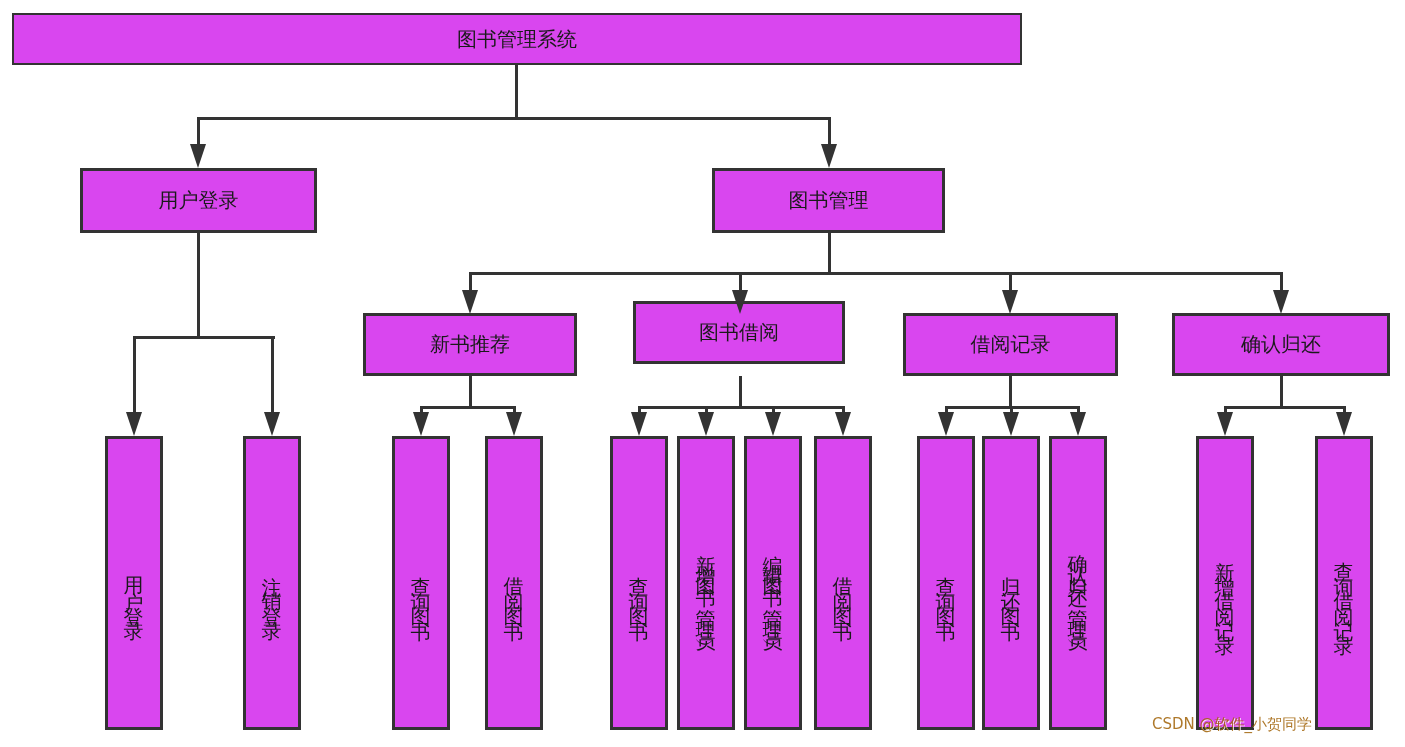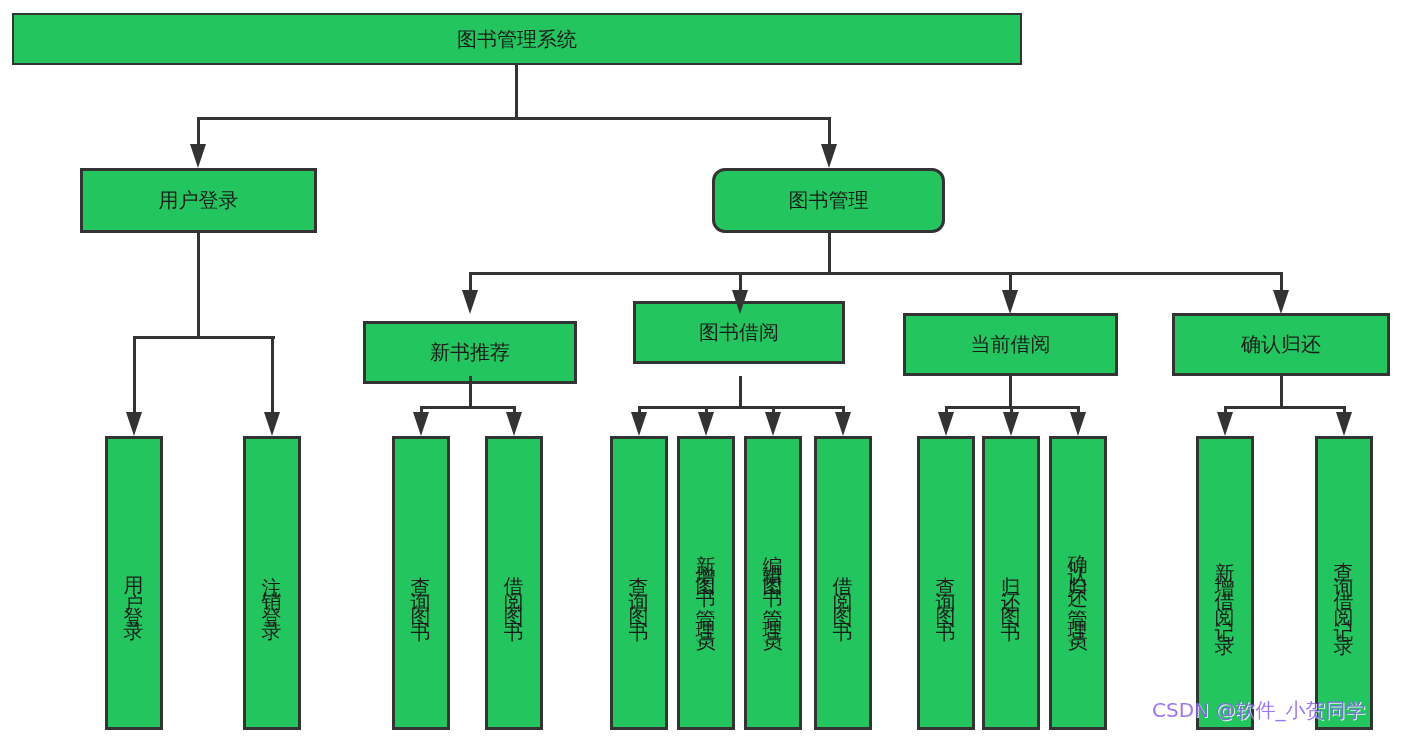--- a/index.html
+++ b/index.html
@@ -12,21 +12,21 @@
     position: relative;
     width: 1405px;
     height: 747px;
     background: #ffffff;
     overflow: hidden;
   }
   .node {
     position: absolute;
     box-sizing: border-box;
     border: 3px solid #333333;
-    background: #22c55e;
+    background: #d946ef;
     display: flex;
     align-items: center;
     justify-content: center;
     color: #1a1a1a;
   }
   .h-node { font-size: 20px; }
   .root-node { border-width: 2px; }
   .v-node span {
     writing-mode: vertical-rl;
     text-orientation: mixed;
@@ -48,53 +48,53 @@
     position: absolute;
     width: 0;
     height: 0;
     border-left: 8px solid transparent;
     border-right: 8px solid transparent;
     border-top: 24px solid #333333;
   }
   .watermark {
     position: absolute;
     left: 1152px;
-    top: 697px;
-    font-size: 20px;
-    color: #8b5cf6;
+    top: 715px;
+    font-size: 15px;
+    color: #a16207;
     opacity: 0.85;
     z-index: 5;
     white-space: nowrap;
     text-shadow: 1px 1px 0 #ffffff;
   }
 </style>
 </head>
 <body>
 
 <div class="canvas">
 
   <div class="node h-node root-node" style="left:12px; top:13px; width:1010px; height:52px;">
     <span>图书管理系统</span>
   </div>
 
   <div class="node h-node" style="left:80px; top:168px; width:237px; height:65px;">
     <span>用户登录</span>
   </div>
-  <div class="node h-node" style="left:712px; top:168px; width:233px; height:65px;border-radius:13px;">
+  <div class="node h-node" style="left:712px; top:168px; width:233px; height:65px;">
     <span>图书管理</span>
   </div>
 
-  <div class="node h-node" style="left:363px; top:313px; width:214px; height:63px;margin-top:8px;">
+  <div class="node h-node" style="left:363px; top:313px; width:214px; height:63px;">
     <span>新书推荐</span>
   </div>
   <div class="node h-node" style="left:633px; top:301px; width:212px; height:63px;">
     <span>图书借阅</span>
   </div>
   <div class="node h-node" style="left:903px; top:313px; width:215px; height:63px;">
-    <span>当前借阅</span>
+    <span>借阅记录</span>
   </div>
   <div class="node h-node" style="left:1172px; top:313px; width:218px; height:63px;">
     <span>确认归还</span>
   </div>
 
   <div class="node v-node" style="left:105px; top:436px; width:58px; height:294px;">
     <span>用户登录</span>
   </div>
   <div class="node v-node" style="left:243px; top:436px; width:58px; height:294px;">
     <span>注销登录</span>

